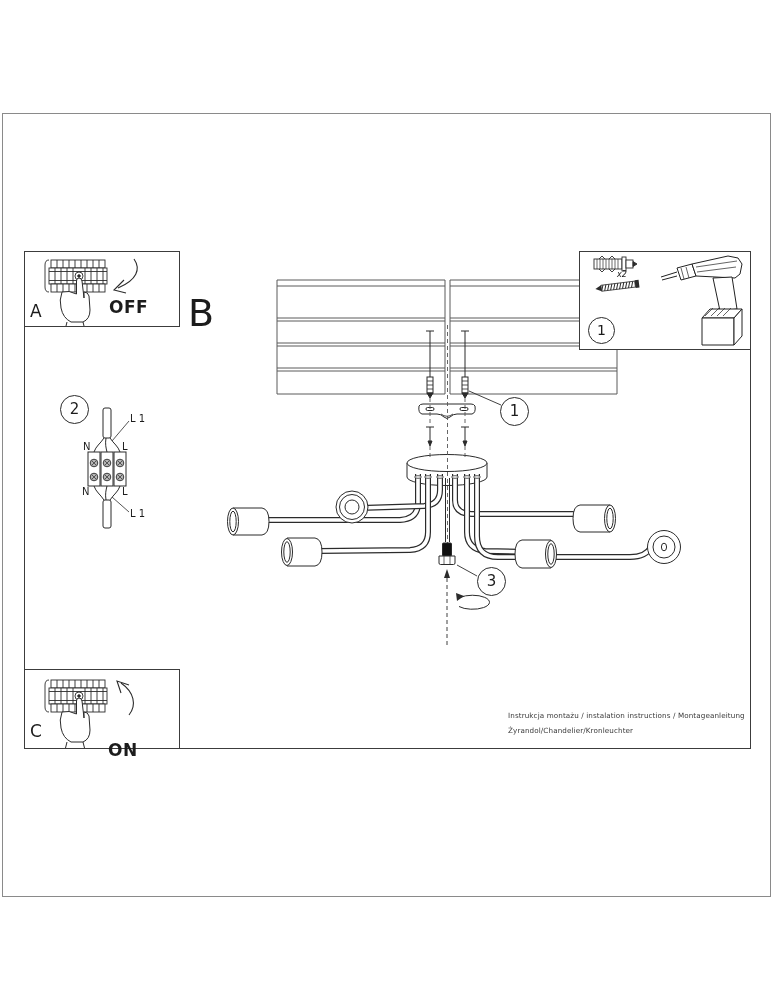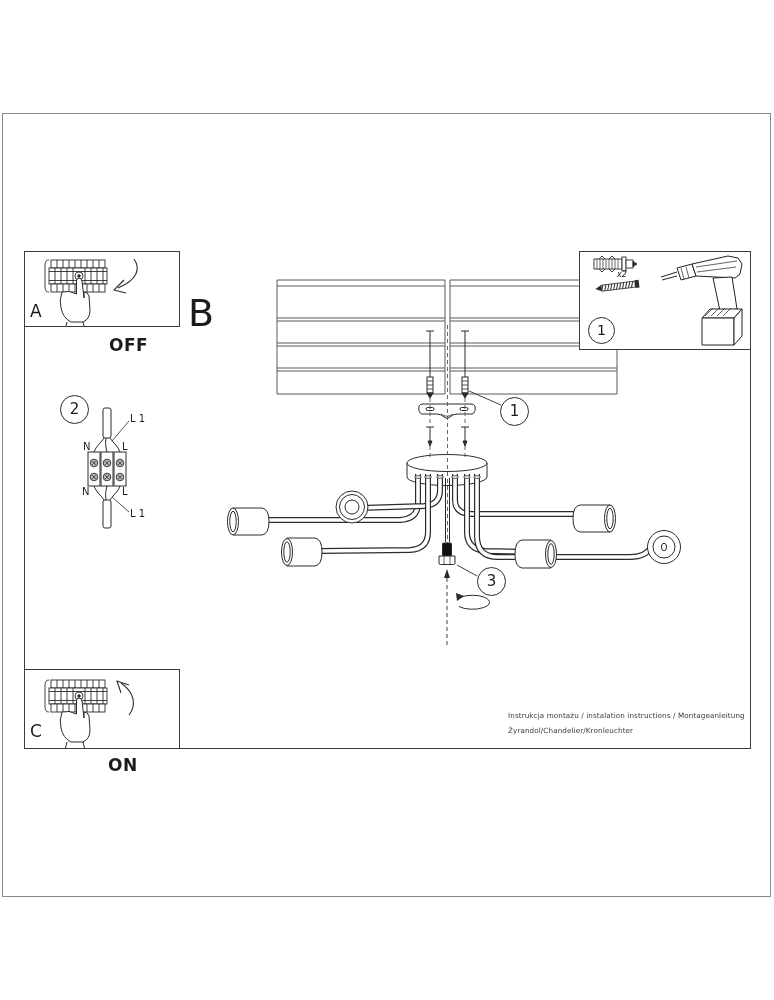--- a/index.html
+++ b/index.html
@@ -5,21 +5,21 @@
   html,body{margin:0;padding:0;background:#fff;}
   #canvas{position:relative;width:774px;height:1000px;background:#fff;
           font-family:"DejaVu Sans","Liberation Sans",sans-serif;color:#1c1c1c;overflow:hidden;}
   .abs{position:absolute;}
   .frame-line{position:absolute;background:#3c3c3c;}
   .panel{position:absolute;border:1px solid #3c3c3c;background:#fff;overflow:hidden;}
   .badge{position:absolute;border:1px solid #2b2b2b;border-radius:50%;background:#fff;
          text-align:center;font-size:15px;color:#1c1c1c;}
   .big-letter{font-size:38px;line-height:1;}
   .step-letter{font-size:17px;line-height:1;}
-  .switch-word{font-size:17px;font-weight:600;letter-spacing:.5px;line-height:1;margin-top:38px;}
+  .switch-word{font-size:17px;font-weight:600;letter-spacing:.5px;line-height:1;}
   .tiny{font-size:10px;line-height:1;color:#1c1c1c;}
   .x2{font-size:8px;line-height:1;font-style:italic;}
   .footer-text{font-size:7.2px;line-height:1;color:#3a3a3a;letter-spacing:.1px;white-space:nowrap;}
   svg{display:block;}
 </style>
 </head>
 <body>
 
 <div id="canvas">
 
@@ -273,18 +273,18 @@
       <g>
           <use href="#hand-icon" x="28" y="28"></use>
         </g>
       <g stroke="#2b2b2b" stroke-width="1.1" fill="none">
         <path d="M104,45 C112,35 109,22 96,13"></path>
         <path d="M96,23 L92,11 L104,15"></path>
       </g>
     </svg>
   </div>
   <div class="abs step-letter" style="left:30px;top:723px;">C</div>
-  <div class="abs switch-word" style="left:108px;top:719px;">ON</div>
+  <div class="abs switch-word" style="left:108px;top:742px;">ON</div>
 
   <div class="abs footer-text" style="left:508px;top:712px;">Instrukcja montażu / instalation instructions / Montageanleitung</div>
   <div class="abs footer-text" style="left:508px;top:727px;">Żyrandol/Chandelier/Kronleuchter</div>
 
 </div>
 
 </body></html>

